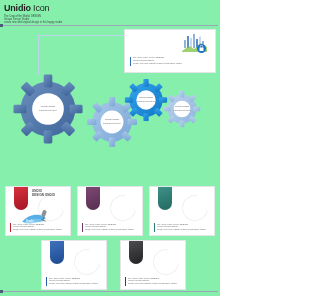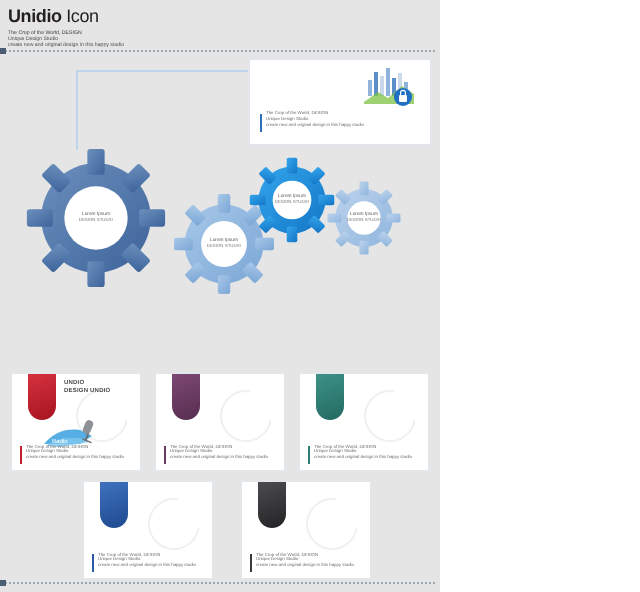--- a/index.html
+++ b/index.html
@@ -2,21 +2,21 @@
 <html><head>
 <meta charset="utf-8">
 <style>
   * { box-sizing: border-box; margin: 0; padding: 0; }
   html, body {
     width: 220px; height: 296px;
     background: #ffffff;
     font-family: "Liberation Sans", sans-serif;
     overflow: hidden;
   }
-  .page { position: relative; width: 220px; height: 296px; background:#e5e5e5; }
+  .page { position: relative; width: 220px; height: 296px; background:#86efac; }
 
   
   .header { position:absolute; left:4px; top:3px; width:212px; }
   .title { font-size:9px; line-height:10px; color:#231f20; letter-spacing:-0.2px; }
   .title .bold { font-weight:bold; }
   .title .light { font-weight:normal; }
   .subtitle { margin-top:2px; }
   .subline { font-size:2.6px; line-height:3.2px; color:#4a4a4a; white-space:nowrap; }
   .subline.s1 { color:#3a3a3a; }
 

